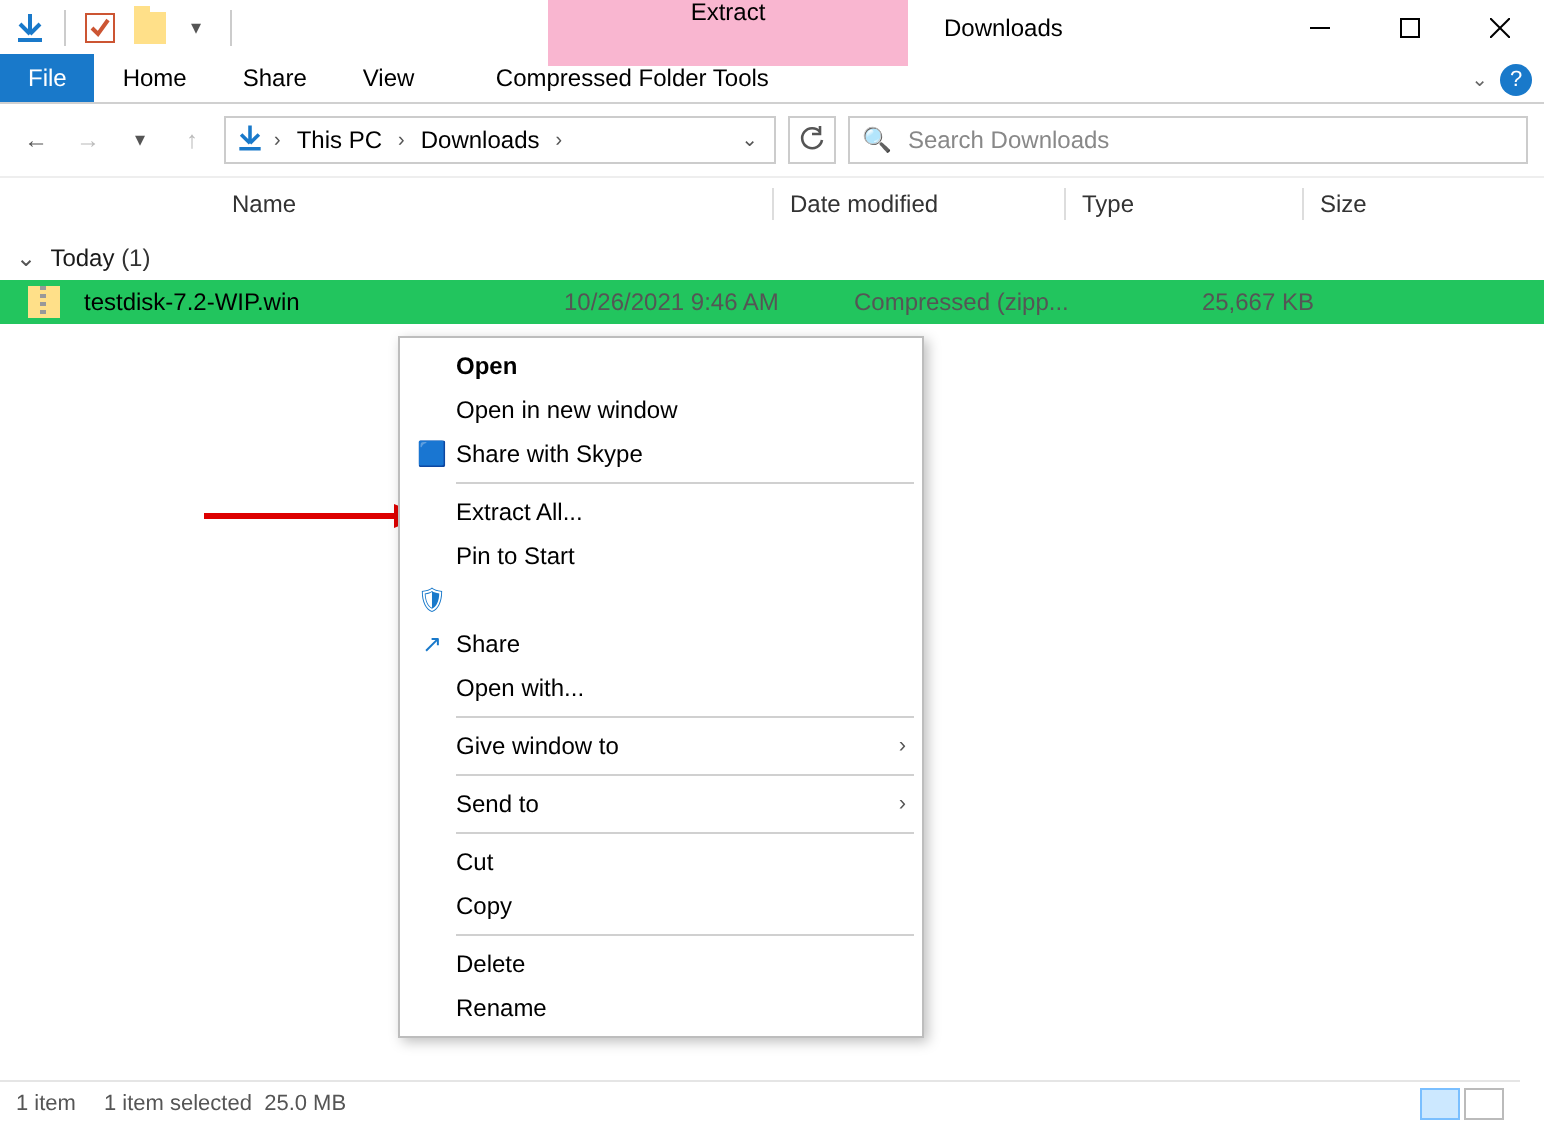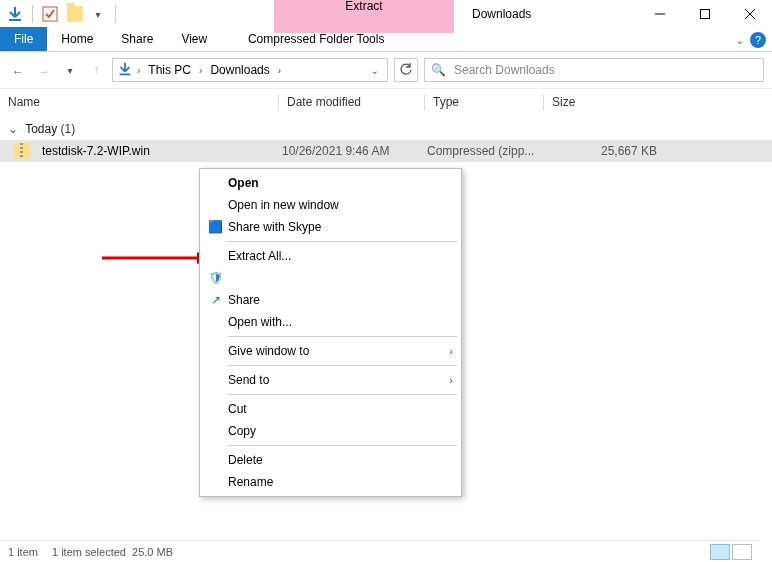--- a/index.html
+++ b/index.html
@@ -34,35 +34,35 @@
   .addr { flex:1; height:24px; border:1px solid #ccc; display:flex; align-items:center; padding:0 4px; gap:2px;}
   .addr .seg { padding:0 4px; }
   .addr .chev { color:#555; font-size:10px; padding:0 2px;}
   .addr .dd { margin-left:auto; color:#555; font-size:10px; padding:0 4px;}
   .refresh { width:24px;height:24px; border:1px solid #ccc; display:flex;align-items:center;justify-content:center;}
   .search { width:340px; height:24px; border:1px solid #ccc; display:flex; align-items:center; padding:0 6px; color:#777; gap:6px;}
   .search input{ border:none; outline:none; flex:1; font-size:12px; color:#000;}
   .search input::placeholder{color:#888;}
 
   
-  .cols { height:26px; display:flex; align-items:center; border-top:1px solid #eee; color:#333; font-size:12px;}
+  .cols { height:26px; display:flex; align-items:center; border-top:1px solid #eee; color:#333; font-size:12px;justify-content:flex-end;}
   .col { padding:0 8px; }
   .col.name{width:278px;}
   .col.date{width:145px;}
   .col.type{width:118px;}
   .col.size{width:120px;}
   .col-sep{width:1px;height:16px;background:#ddd;}
 
   
   .group { padding: 8px 8px 4px 8px; color:#333; }
   .group-caret{color:#555; margin-right:4px;}
   .group-name{ color:#1a1a1a; }
 
   
-  .row { height:22px; display:flex; align-items:center; background:#e5e5e5; font-size:12px;}
+  .row { height:22px; display:flex; align-items:center; background:#22c55e; font-size:12px;}
   .row .icon { width:20px; margin-left:14px; margin-right:4px; display:flex; align-items:center;}
   .zip-icon{width:16px;height:16px;background:#ffe089;position:relative;}
   .zip-icon::after{content:"";position:absolute;left:6px;top:0;width:3px;height:16px;background:repeating-linear-gradient(#999 0 2px,#ffe089 2px 4px);}
   .cell{ padding:0 4px; white-space:nowrap; overflow:hidden; text-overflow:ellipsis;}
   .cell.name{width:240px;}
   .cell.date{width:145px; color:#555;}
   .cell.type{width:118px; color:#555;}
   .cell.size{width:120px; color:#555; text-align:right;}
 
   
@@ -215,20 +215,24 @@
   <div class="mi">
       <span class="ico">🟦</span>
       <span class="lbl">Share with Skype</span>
     </div>
   <div class="msep"></div>
   <div class="mi">
       <span class="ico"></span>
       <span class="lbl">Extract All...</span>
     </div>
   <div class="mi">
+      <span class="ico"></span>
+      <span class="lbl">Pin to Start</span>
+    </div>
+  <div class="mi">
       <span class="ico">🛡</span>
     </div>
   <div class="mi">
       <span class="ico">↗</span>
       <span class="lbl">Share</span>
     </div>
   <div class="mi">
       <span class="ico"></span>
       <span class="lbl">Open with...</span>
     </div>

